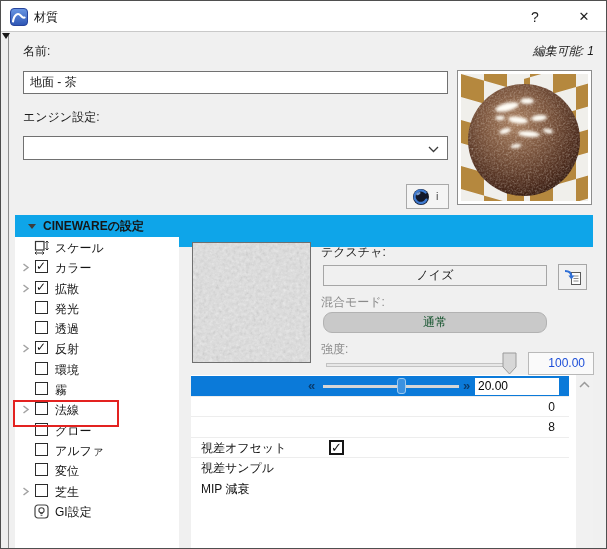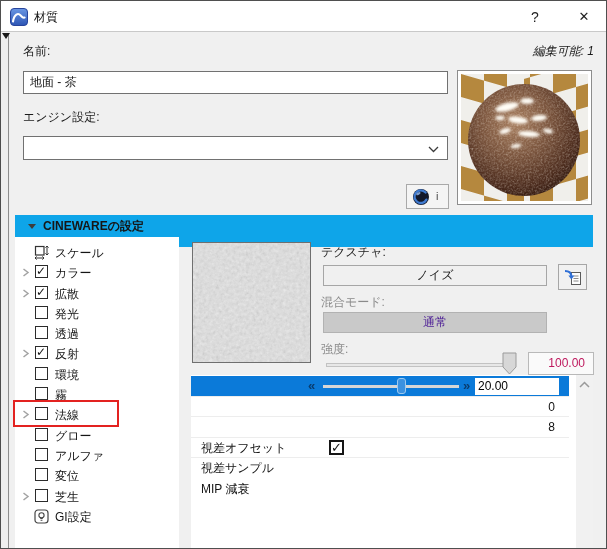--- a/index.html
+++ b/index.html
@@ -23,39 +23,39 @@
   
   .preview{position:absolute;left:456px;top:69px;width:135px;height:135px;border:1px solid #8d8d8d;background:#fff;padding:3px;}
   .c4d-btn{position:absolute;left:405px;top:183px;width:43px;height:25px;background:#f4f4f4;border:1px solid #a9a9a9;}
   .c4d-btn svg{position:absolute;left:5px;top:3px;}
   .c4d-btn .i{position:absolute;left:29px;top:5px;font-size:11px;color:#4a4a4a;font-style:normal;}
   
   .sect{position:absolute;left:14px;top:214px;width:578px;height:32px;background:#0ea5e9;line-height:20px;}
   .sect .tri{display:inline-block;width:0;height:0;border-left:4px solid transparent;border-right:4px solid transparent;border-top:5px solid #3d3d3d;margin:0 7px 1px 13px;}
   .sect .st{font-size:12px;font-weight:bold;color:#161616;}
   
-  .tree{position:absolute;left:14px;top:236px;width:164px;height:313px;background:#ffffff;padding-top:5px;}
+  .tree{position:absolute;left:14px;top:236px;width:164px;height:313px;background:#ffffff;}
   .trow{position:relative;height:20.3px;width:100%;}
   .trow.sel{background:#cde8ff;}
   .trow .chev{position:absolute;left:6px;top:6px;}
   .trow .cbx{position:absolute;left:20px;top:3px;width:13px;height:13px;border:1px solid #2b2b2b;background:#fff;}
   .trow .cbx.checked::after{content:"✓";position:absolute;left:0px;top:-2px;font-size:12px;font-weight:bold;color:#111;}
   .trow .ticon{position:absolute;left:19px;top:3px;}
   .trow .tlabel{position:absolute;left:40px;top:3px;font-size:12px;color:#151515;white-space:nowrap;}
   .red-annot{position:absolute;left:12px;top:399px;width:106px;height:27px;border:2px solid #e32220;pointer-events:none;z-index:5;}
   
   .texprev{position:absolute;left:191px;top:241px;width:119px;height:121px;border:1px solid #6f6f6f;background:#ddd;}
   
   .btn{position:absolute;height:21px;background:#f0f0f0;border:1px solid #a6a6a6;font-size:12px;color:#161616;text-align:center;line-height:19px;}
-  .btn.disabled{background:#c9c9c9;color:#4c1d95;border-color:#b2b2b2;}
+  .btn.disabled{background:#c9c9c9;color:#14532d;border-color:#b2b2b2;border-radius:9px;}
   .assign-btn{position:absolute;left:557px;top:263px;width:29px;height:26px;background:#f1f1f1;border:1px solid #a6a6a6;}
   
   .s-track{position:absolute;left:325px;top:362px;width:190px;height:4px;background:#e7e7e7;border:1px solid #c2c2c2;}
   .s-thumb{position:absolute;left:501px;top:351px;}
-  .s-value{position:absolute;left:527px;top:351px;width:66px;height:23px;background:#fafafa;border:1px solid #b9b9b9;font-size:12px;color:#be185d;text-align:right;line-height:21px;padding-right:8px;}
+  .s-value{position:absolute;left:527px;top:351px;width:66px;height:23px;background:#fafafa;border:1px solid #b9b9b9;font-size:12px;color:#1d4ed8;text-align:right;line-height:21px;padding-right:8px;}
   
   .tablebg{position:absolute;left:190px;top:374px;width:385px;height:175px;background:#fff;}
   .scrollbar{position:absolute;left:575px;top:374px;width:17px;height:175px;background:#f1f1f1;}
   .scrollbar svg{position:absolute;left:3px;top:6px;}
   .prow{position:relative;width:378px;height:20.5px;border-bottom:1px solid #ededed;}
   .prow .plabel{position:absolute;left:10px;top:3px;font-size:12px;color:#151515;white-space:nowrap;margin-top:40px;}
   .prow .pvalue{position:absolute;right:14px;top:3px;font-size:12px;color:#111;}
   .prow.sel{background:#0b7ad9;}
   .prow.sel .plabel{color:#fff;}
   .guill{position:absolute;top:2px;font-size:13px;color:#0a3c6d;font-weight:bold;}

